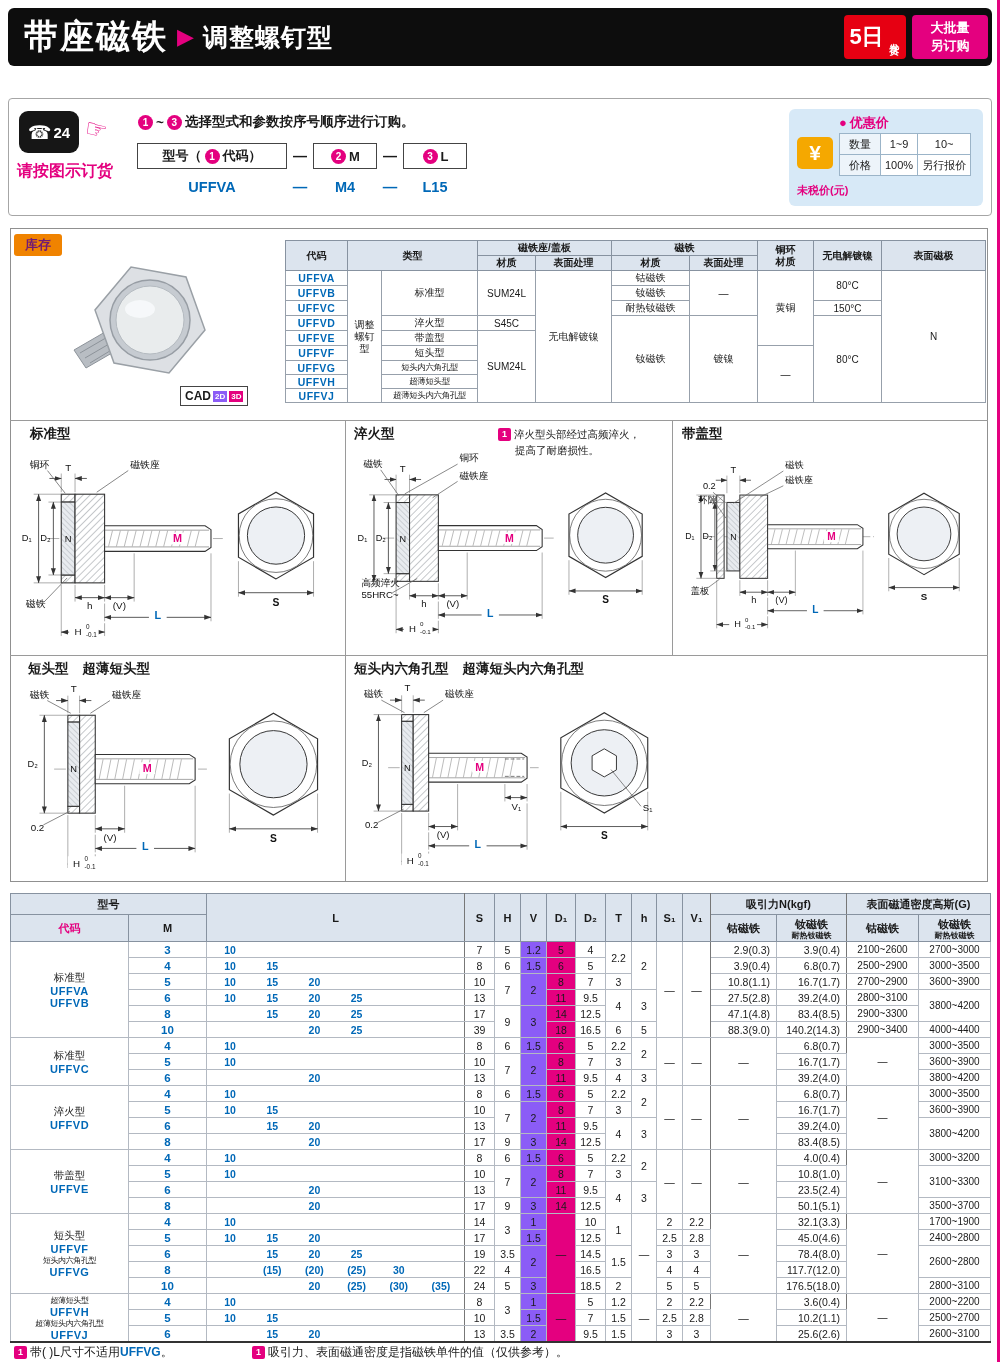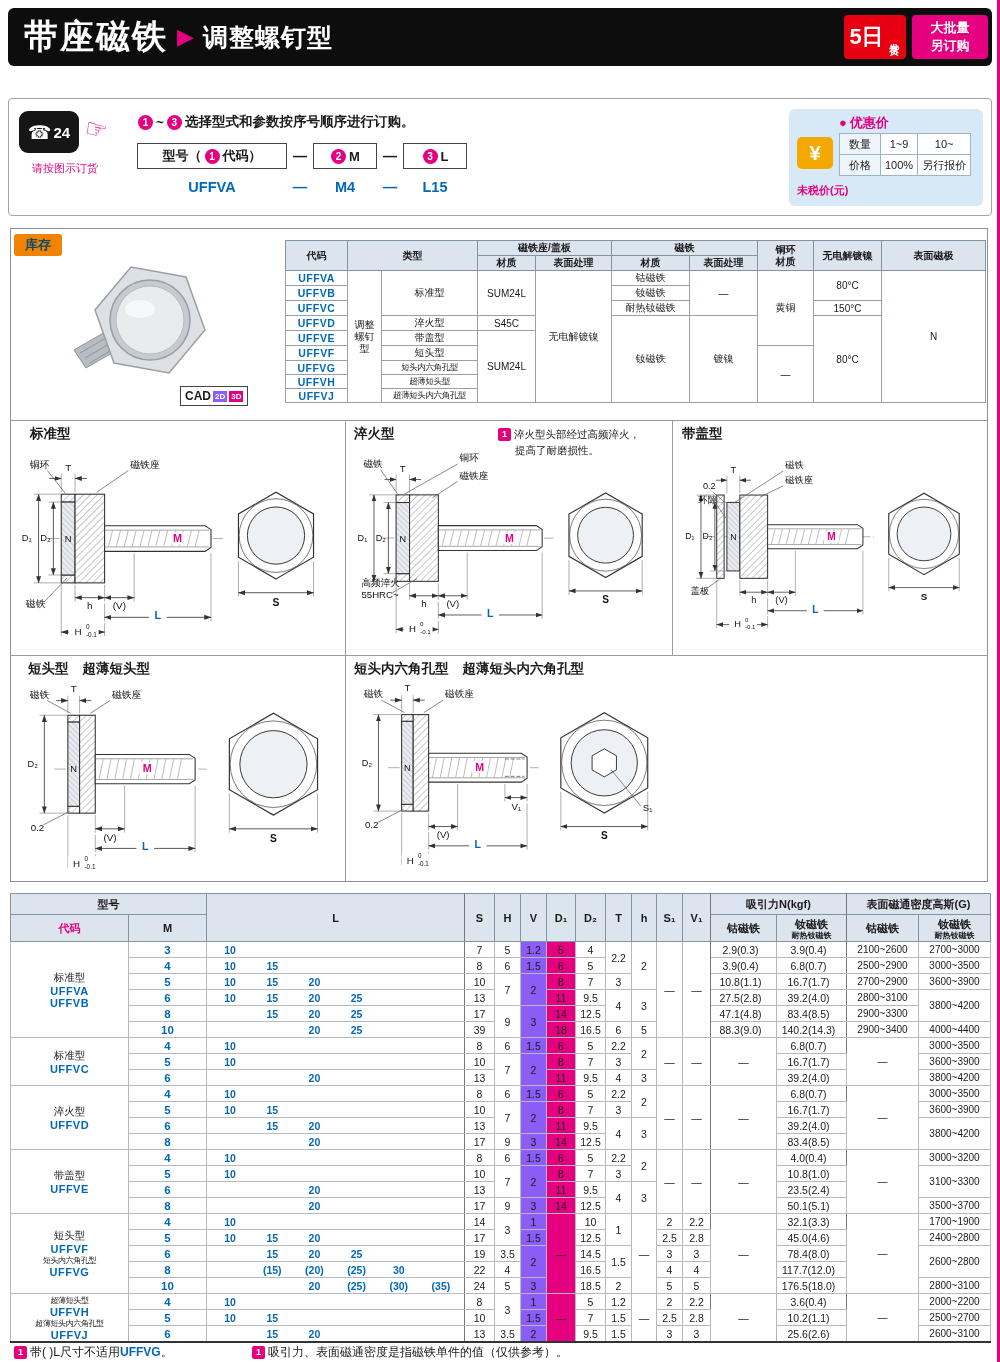--- a/index.html
+++ b/index.html
@@ -21,21 +21,21 @@
   .badgeB{position:absolute;right:4px;top:7px;width:76px;height:44px;background:#e4007f;border-radius:4px;
           color:#fff;display:flex;flex-direction:column;align-items:center;justify-content:center;
           font-size:13px;font-weight:bold;line-height:1.35}
   .redge{right:0;top:0;width:3px;height:1362px;background:#e4007f}
   
   .obox{left:8px;top:98px;width:984px;height:118px;border:1px solid #a6a6a6;border-radius:4px;box-sizing:border-box}
   .ph{position:absolute;left:10px;top:12px;width:60px;height:42px;background:#161616;border-radius:9px;color:#fff;
       display:flex;align-items:center;justify-content:center;gap:2px;font-size:19px}
   .ph .s24{font-size:15px;font-weight:bold}
   .fing{position:absolute;left:76px;top:16px;font-size:25px;color:#e4007f;transform:rotate(12deg)}
-  .phc{position:absolute;left:0;top:62px;width:112px;text-align:center;color:#e4007f;font-weight:normal;font-size:11px}
+  .phc{position:absolute;left:0;top:62px;width:112px;text-align:center;color:#e4007f;font-weight:bold;font-size:16px}
   .instr{position:absolute;left:128px;top:14px;font-size:13.5px;font-weight:bold;display:flex;align-items:center;gap:2px}
   .cnum{display:inline-flex;width:15px;height:15px;border-radius:50%;background:#e4007f;color:#fff;
         font-size:10px;font-weight:bold;align-items:center;justify-content:center;margin:0 1px;flex:none}
   .mrow{position:absolute;left:128px;top:44px;display:flex;align-items:center}
   .mbox{display:inline-flex;align-items:center;justify-content:center;border:1.5px solid #444;height:26px;
         background:#fff;font-size:13px;font-weight:bold;gap:2px;box-sizing:border-box}
   .w1{width:150px}.w2{width:64px}
   .mdash{width:26px;text-align:center;font-weight:bold;font-size:14px}
   .exrow{position:absolute;left:128px;top:80px;display:flex;align-items:center;color:#0068b7;font-weight:bold;font-size:14.5px}
   .exc{text-align:center}
@@ -44,21 +44,21 @@
   .ptitle{position:absolute;left:50px;top:5px;color:#e4007f;font-weight:bold;font-size:13px}
   .pdot{margin-right:3px}
   .yen{position:absolute;left:8px;top:28px;width:36px;height:32px;background:#f5a800;border-radius:5px;color:#fff;
        display:flex;align-items:center;justify-content:center;font-size:21px;font-weight:bold}
   .ptbl{position:absolute;left:50px;top:24px;border-collapse:collapse;font-size:11px}
   .ptbl td{border:1px solid #9bb4c8;background:#fff;height:20px;text-align:center;padding:0 4px}
   .ptbl td.pl{background:#edf4fa;width:32px}
   .pnote{position:absolute;left:8px;top:74px;color:#e4007f;font-size:11px;font-weight:bold}
   
   .bigbox{left:10px;top:228px;width:978px;height:654px;border:1.2px solid #909090;box-sizing:border-box}
-  .stock{left:14px;top:234px;background:#f08300;color:#0c4a6e;font-weight:bold;font-size:13px;padding:2px 11px;border-radius:3px}
+  .stock{left:14px;top:234px;background:#f08300;color:#701a75;font-weight:bold;font-size:13px;padding:2px 11px;border-radius:3px}
   .dv{position:absolute;background:#9a9a9a}
   .spectbl{border-collapse:collapse;table-layout:fixed;font-size:10px}
   .spectbl th,.spectbl td{border:1px solid #97a0ab;text-align:center;padding:0 2px;height:13px;vertical-align:middle}
   .spectbl thead th{background:#dce4ee;font-weight:bold;border-color:#8792a0}
   .spectbl .pre{white-space:pre-line;line-height:1.15}
   .scode{color:#0068b7;font-weight:bold;font-size:10.5px;letter-spacing:.5px}
   .sgroup{white-space:pre-line;font-size:10px;line-height:1.2}
   .spectbl td.sm{font-size:8.5px;letter-spacing:-.4px}
   .cadb{display:flex;align-items:center;gap:2px;border:1.2px solid #444;padding:2px 4px;background:#fff}
   .cadt{font-weight:bold;font-size:12px}
@@ -102,21 +102,21 @@
   .dimtbl thead .pinkh{color:#e4007f}
   .dimtbl td{height:15px}
   .dimtbl tr.gf td{border-top:1.3px solid #555}
   .gcell .t{font-size:10.5px}
   .gcell .ts{font-size:8px;letter-spacing:-.4px}
   .gcell .c{color:#0068b7;font-weight:bold;font-size:11px;letter-spacing:.5px}
   .mcell{color:#0068b7;font-weight:bold;font-size:11.5px}
   .lcell{border-right:1.1px solid #777 !important;padding:0 2px !important}
   .lgrid{display:grid;grid-template-columns:repeat(6,1fr);width:100%}
   .lslot{color:#0068b7;font-weight:bold;font-size:10.5px;text-align:center}
-  .dimtbl td.c9,.dimtbl td.c10{padding-right:6px}
+  .dimtbl td.c9,.dimtbl td.c10{text-align:right;padding-right:6px}
   .dimtbl td.c8,.dimtbl td.c10{border-right:1.1px solid #777}
   .dimtbl td.c11,.dimtbl td.c12{font-size:10px}
   .dimtbl td.dash{text-align:center;padding-right:0}
   .bR{border-right:1.1px solid #777 !important}
   .fnote{font-size:12px}
 </style>
 </head>
 <body>
 
 <svg width="0" height="0" style="position:absolute" aria-hidden="true">

